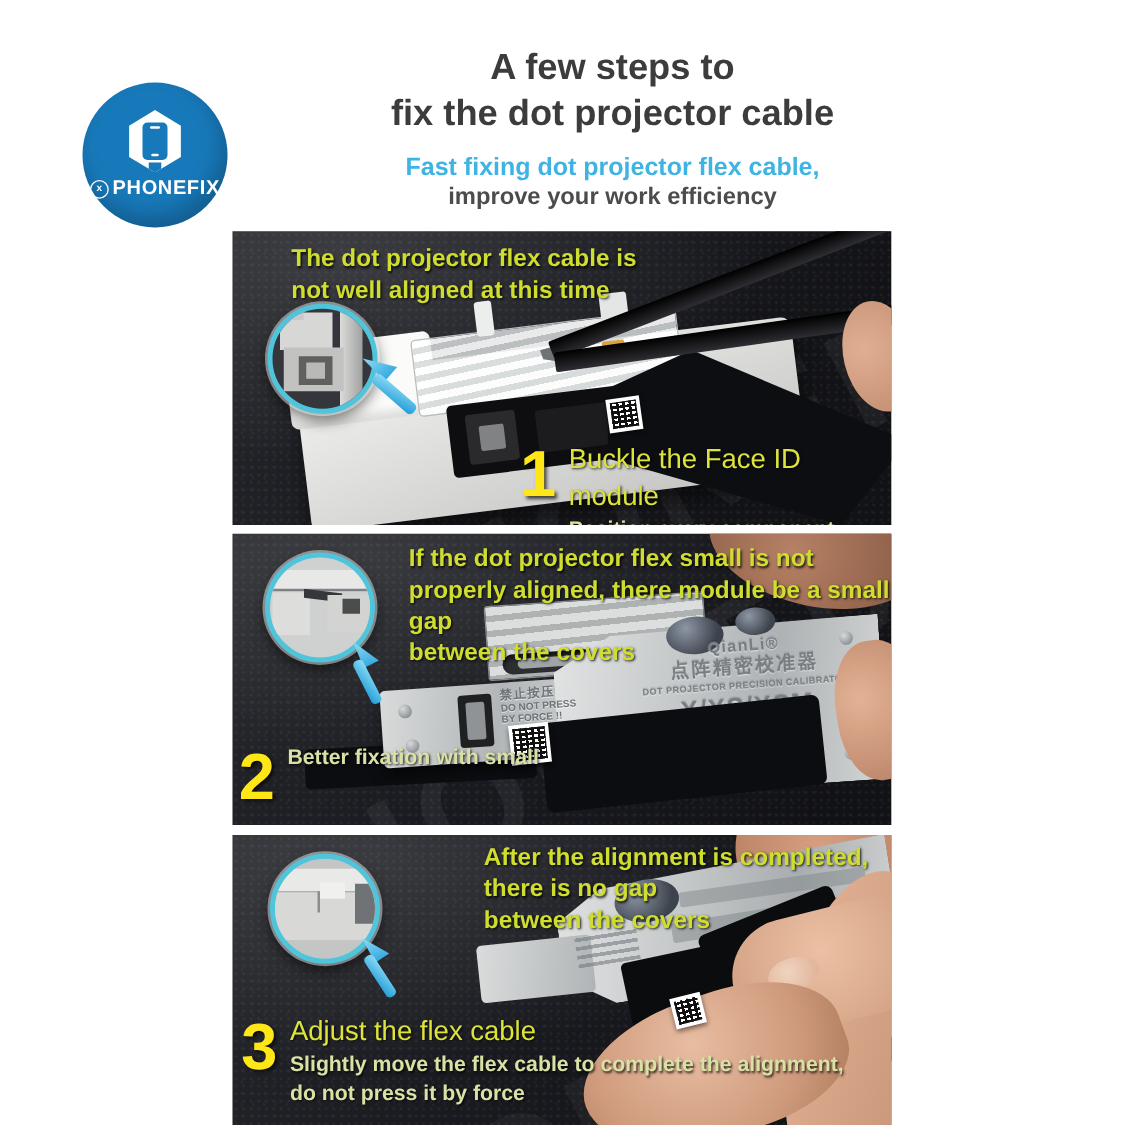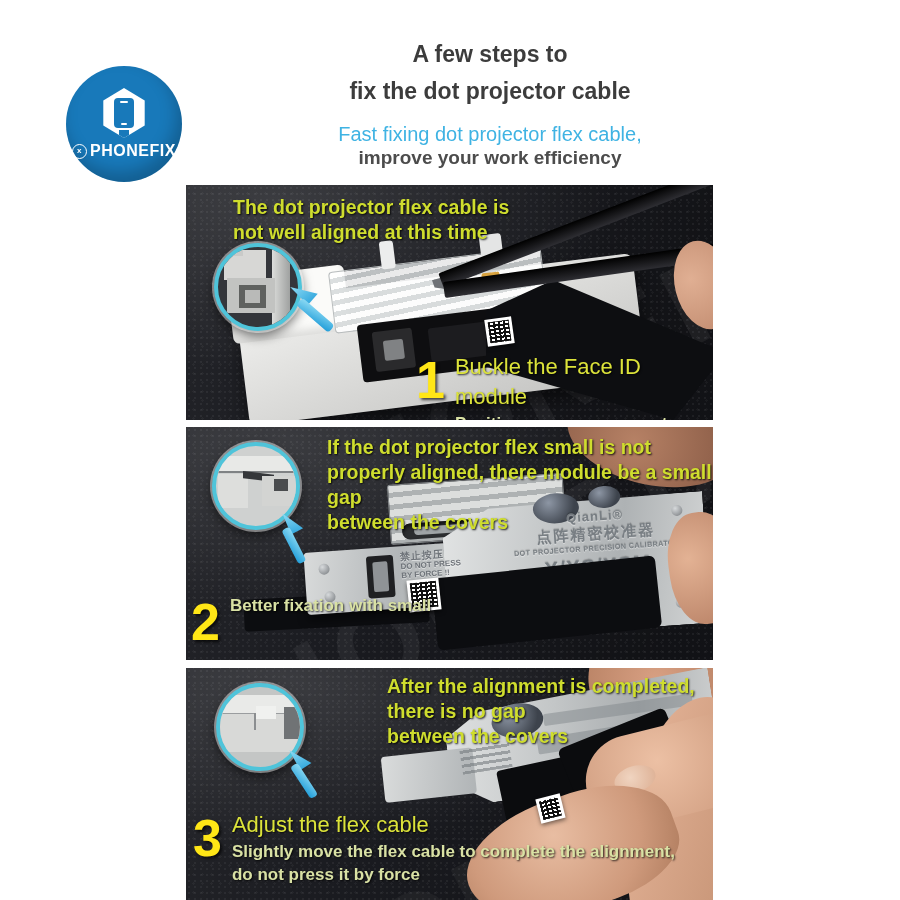--- a/index.html
+++ b/index.html
@@ -14,23 +14,23 @@
         clip-path:polygon(50% 0,95% 25%,95% 75%,50% 100%,5% 75%,5% 25%);}
   .logo-hex .phone{position:absolute;left:13px;top:10px;width:20px;height:30px;background:#1879ba;border-radius:4px;}
   .logo-hex .phone:before{content:"";position:absolute;left:6px;top:3px;width:8px;height:2px;background:#fff;border-radius:1px;}
   .logo-hex .phone:after{content:"";position:absolute;left:7px;bottom:3px;width:6px;height:2px;background:#fff;border-radius:1px;}
   .logo-hex .jaw{position:absolute;left:18px;bottom:-2px;width:10px;height:10px;background:#1879ba;}
   .logo-text{color:#fff;font-weight:bold;font-size:16px;letter-spacing:.5px;display:flex;align-items:center;gap:3px;}
   .logo-x{display:inline-flex;align-items:center;justify-content:center;width:13px;height:13px;
         border:1.5px solid #fff;border-radius:50%;font-size:8px;font-weight:bold;line-height:1;}
 
   .title{position:absolute;left:140px;right:60px;top:36px;text-align:center;color:#3c3c3c;
-         font-size:23px;font-weight:800;line-height:37px;}
+         font-size:29px;font-weight:800;line-height:37px;}
   .subtitle{position:absolute;left:140px;right:60px;top:122px;text-align:center;line-height:24px;}
-  .sub1{color:#3fb3e3;font-size:20px;font-weight:normal;}
+  .sub1{color:#3fb3e3;font-size:20px;font-weight:bold;}
   .sub2{color:#4c4c4c;font-size:19px;font-weight:600;}
 
   
   .panel{position:absolute;left:186px;width:527px;overflow:hidden;
     background-color:#191a1f;
     background-image:
       radial-gradient(rgba(255,255,255,.055) 1px,transparent 1.3px),
       radial-gradient(rgba(255,255,255,.04) 1px,transparent 1.3px),
       radial-gradient(ellipse at 18% 8%,rgba(255,255,255,.12),transparent 55%),
       linear-gradient(115deg,rgba(255,255,255,.05),transparent 45%,rgba(0,0,0,.3) 90%);

